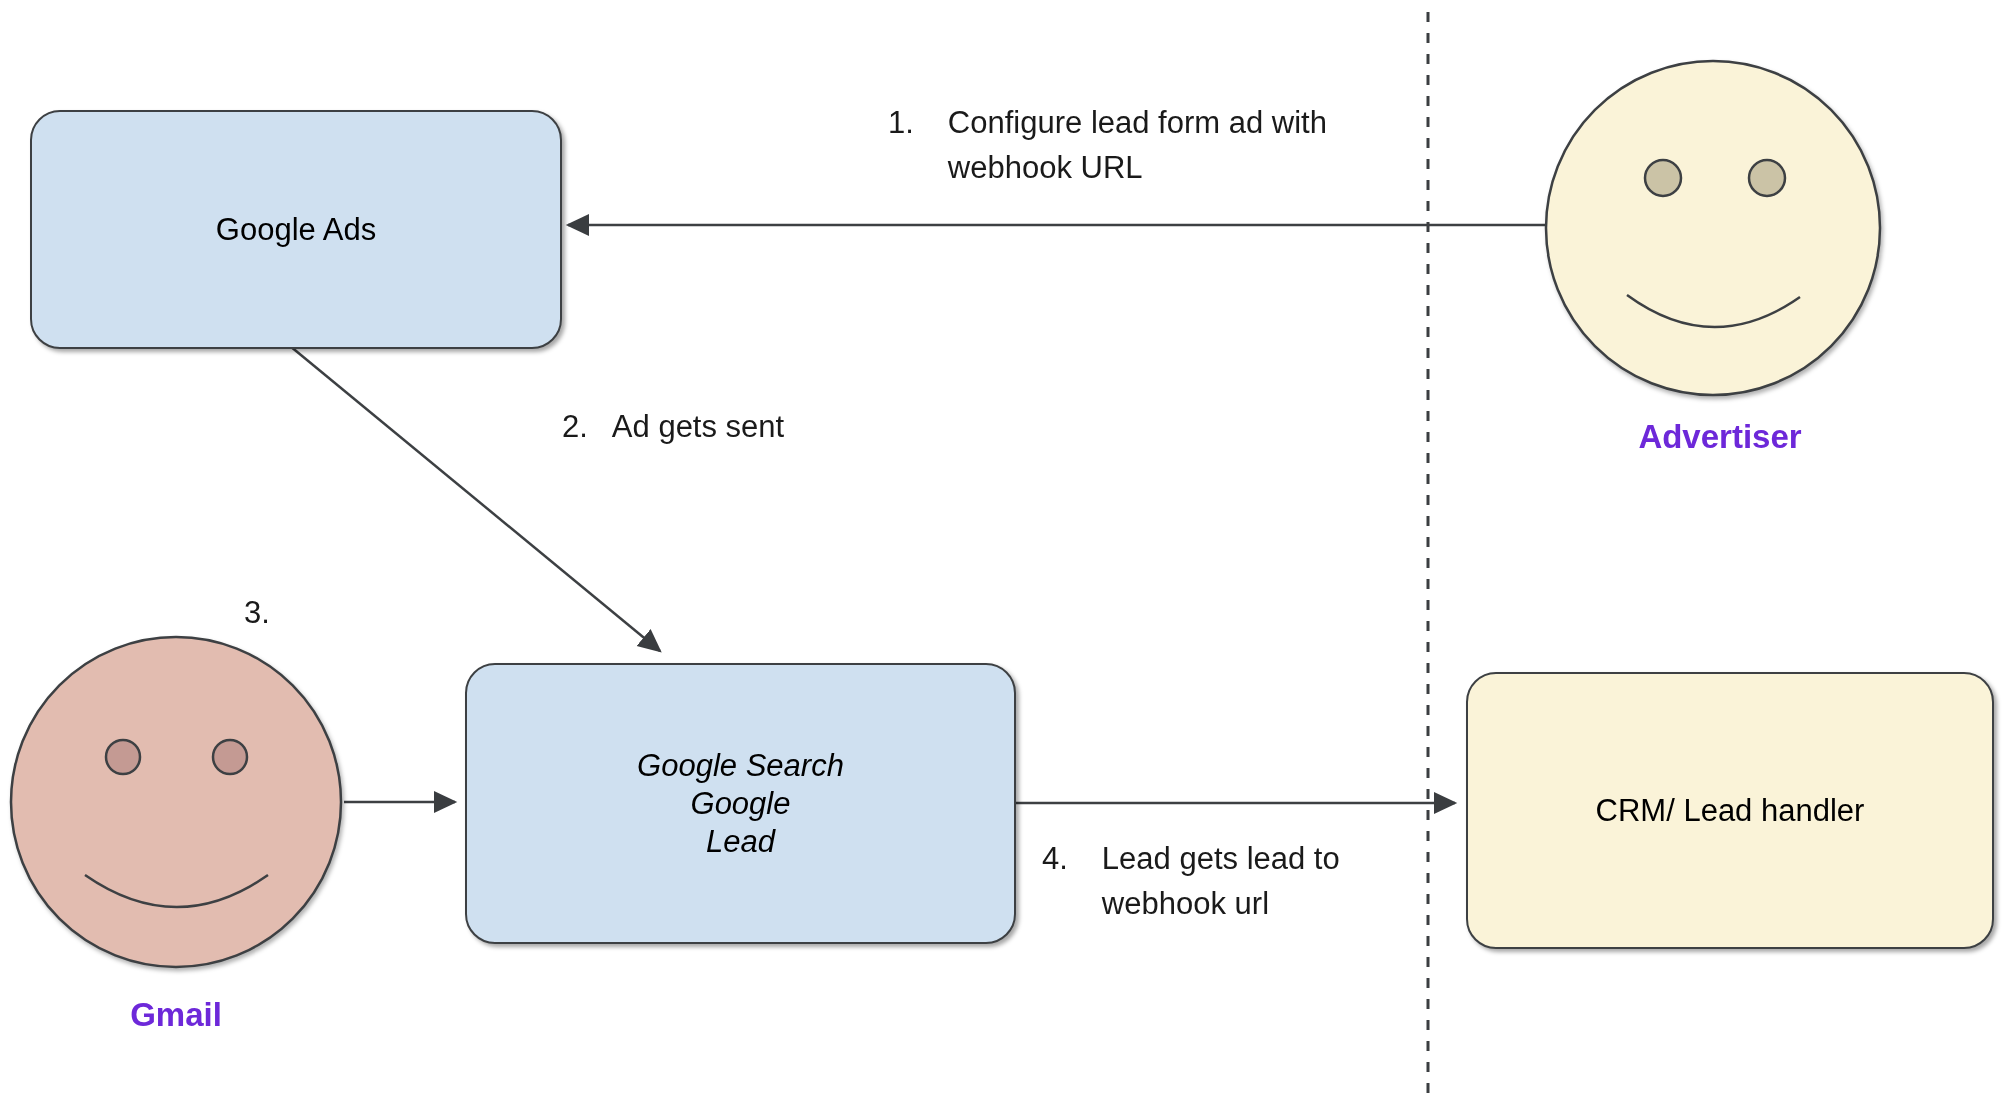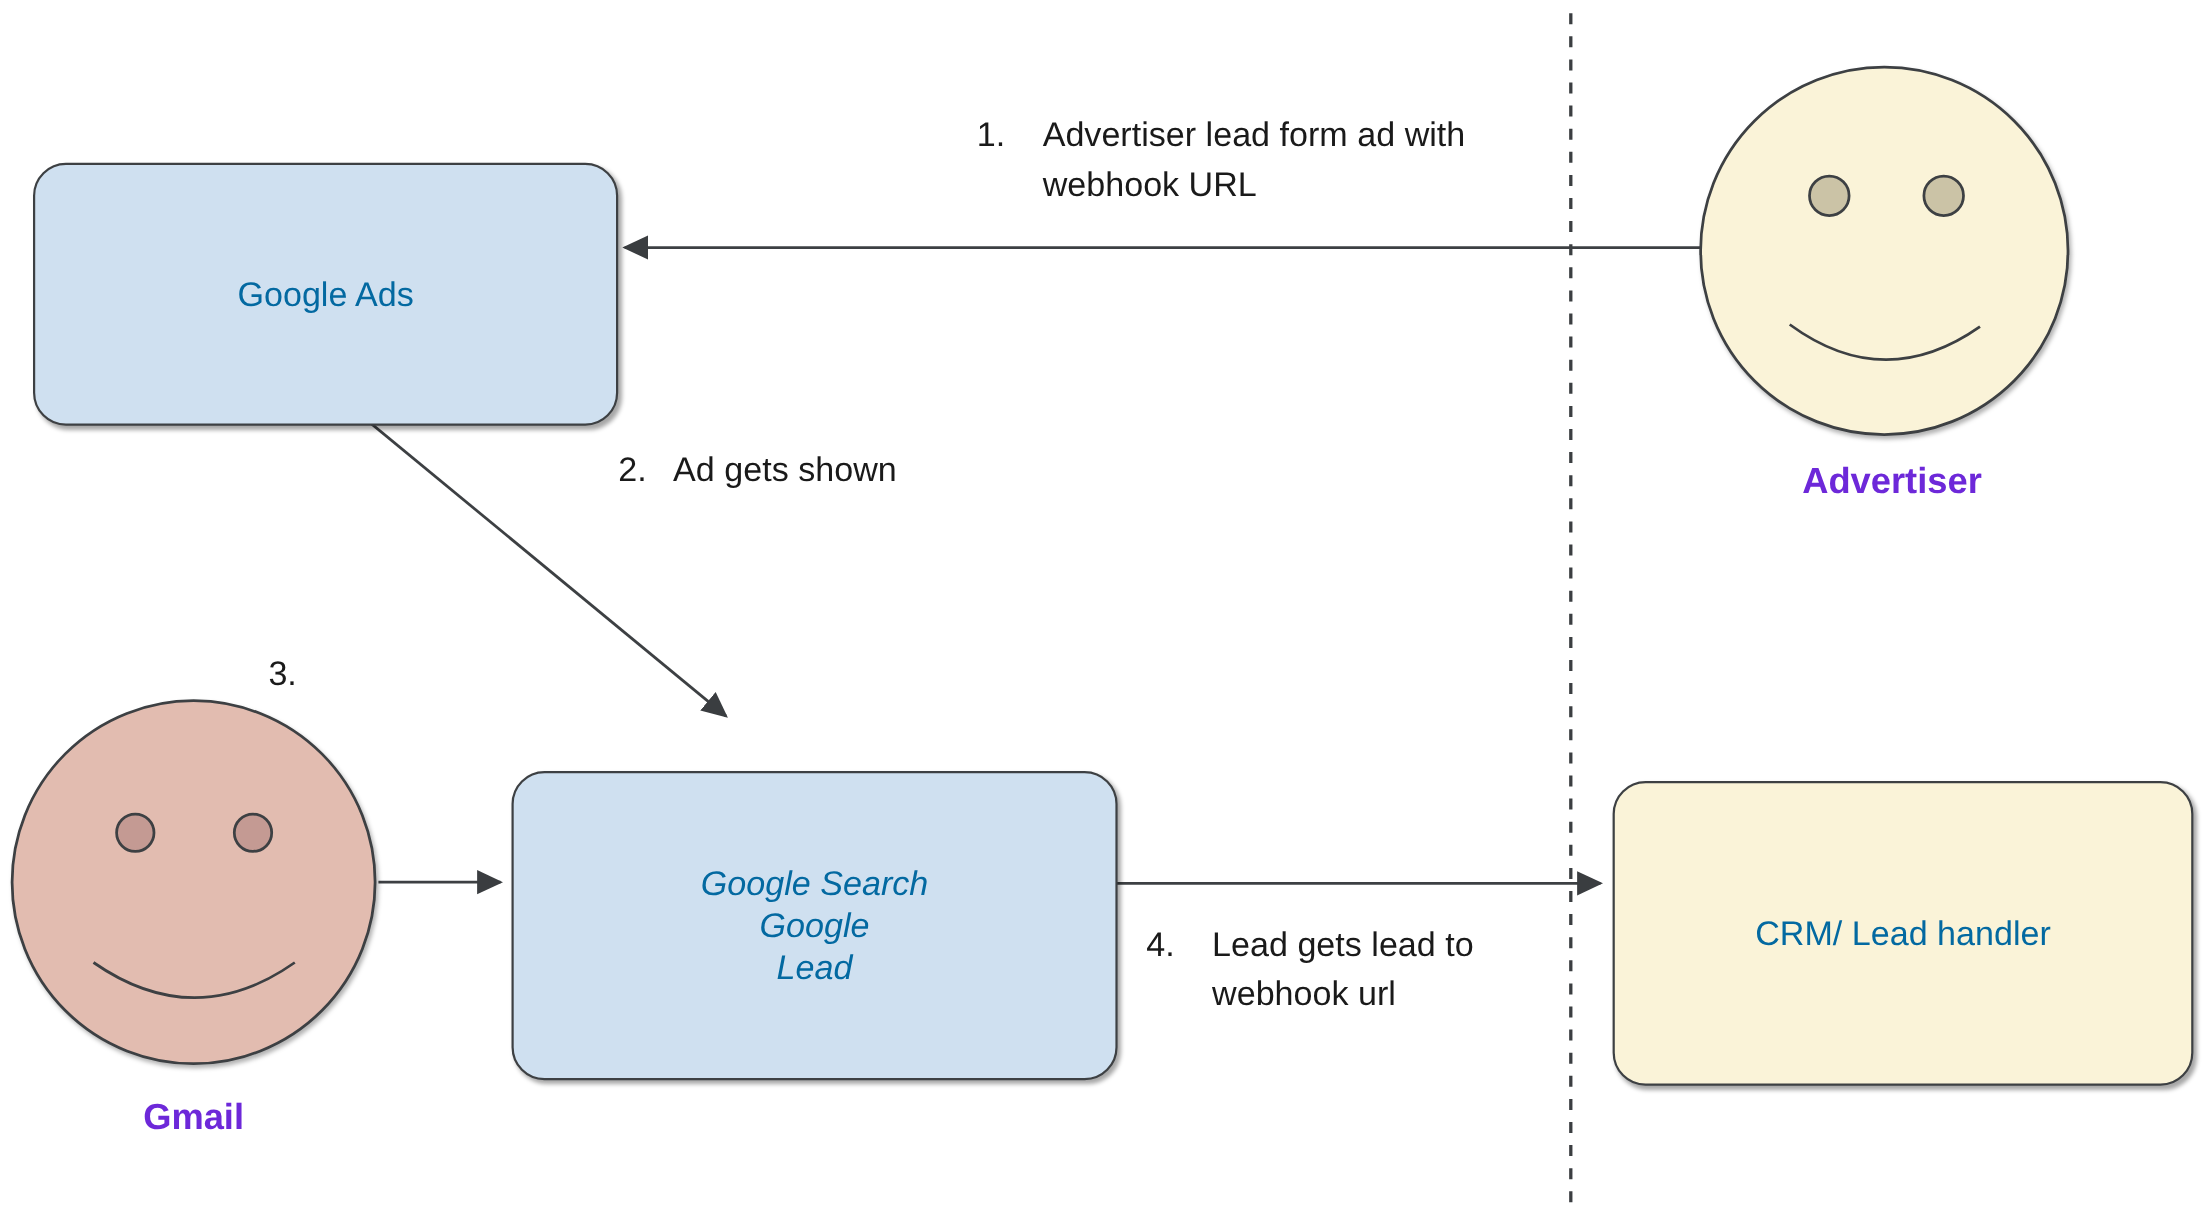--- a/index.html
+++ b/index.html
@@ -11,22 +11,21 @@
   }
   
   .node{
     position:absolute;
     border:2.5px solid #3d4043;
     border-radius:30px;
     box-shadow:3px 3px 4px rgba(0,0,0,0.35);
     display:flex;align-items:center;justify-content:center;
     text-align:center;
     font-size:31px;line-height:38px;
-    color:#0369a1;
-    margin-top:38px;
+    color:#000000;
   }
   .node.blue{background:#cfe0f0;}
   .node.yellow{background:#faf3d8;}
   #google-ads-box{left:30px;top:110px;width:528px;height:235px;}
   #google-surfaces-box{left:465px;top:663px;width:547px;height:277px;font-style:italic;}
   #crm-box{left:1466px;top:672px;width:524px;height:273px;}
 
   
   .face{position:absolute;filter:drop-shadow(2px 3px 2px rgba(0,0,0,0.30));}
   #advertiser-face{left:1543px;top:58px;width:340px;height:340px;}
@@ -101,29 +100,29 @@
   <circle cx="115" cy="123" r="17" fill="#c49a93" stroke="#3d4043" stroke-width="2.5"></circle>
   <circle cx="222" cy="123" r="17" fill="#c49a93" stroke="#3d4043" stroke-width="2.5"></circle>
   <path d="M 77 241 Q 169 305 260 241" fill="none" stroke="#3d4043" stroke-width="2.5"></path>
 </svg>
 <div class="actor-label" id="user-label">Gmail</div>
 
 <div class="step" id="step1">
   <span class="num">1.</span>
   <span class="gap1"></span>
   <span>
-    <span>Advertiser lead form ad with</span><br>
+    <span>Configure lead form ad with</span><br>
     <span>webhook URL</span>
   </span>
 </div>
 
 <div class="step" id="step2">
   <span class="num">2.</span>
   <span class="gap2"></span>
-  <span>Ad gets shown</span>
+  <span>Ad gets sent</span>
 </div>
 
 <div class="step" id="step3">
   <span class="num">3.</span>
   <span class="gap2"></span>
 </div>
 
 <div class="step" id="step4">
   <span class="num">4.</span>
   <span class="gap1"></span>

